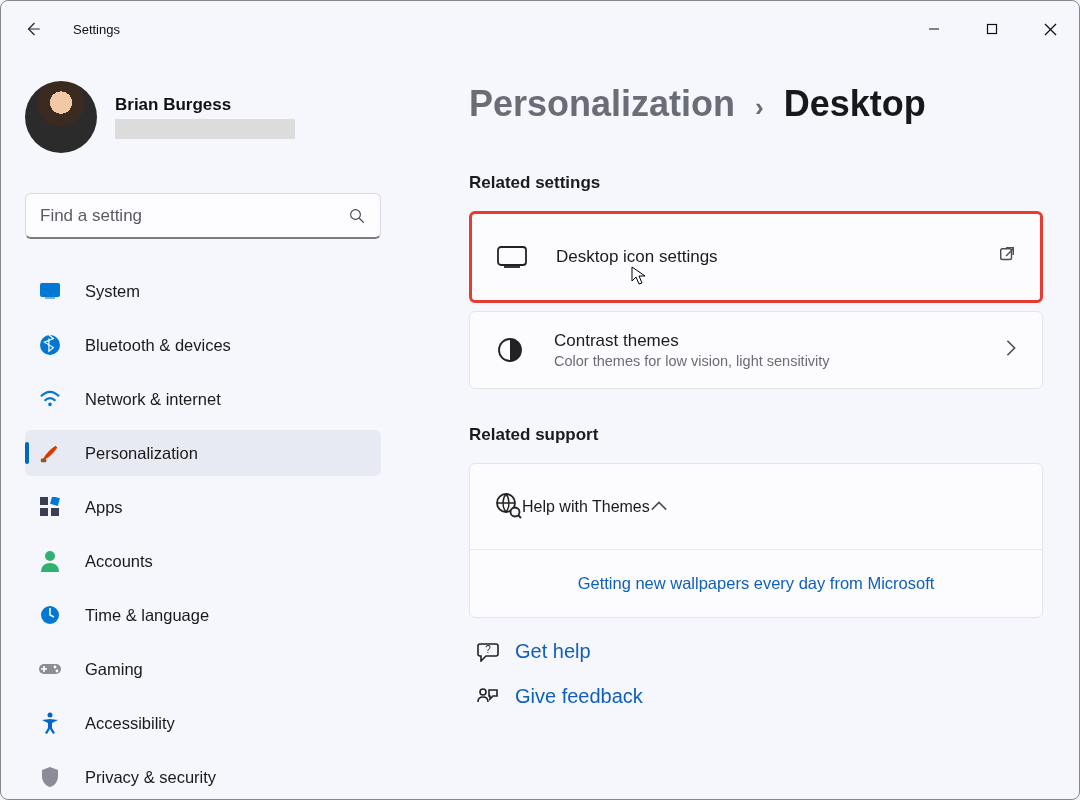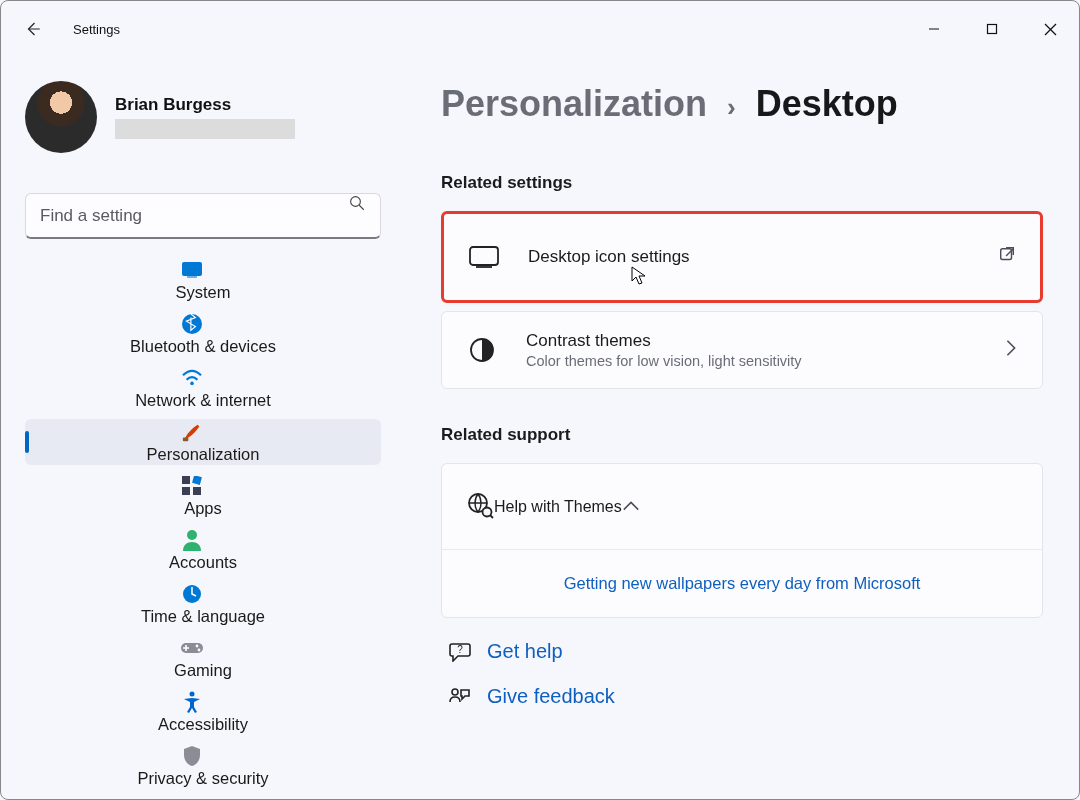--- a/index.html
+++ b/index.html
@@ -33,20 +33,21 @@
     display: flex;
   }
   .winctrls .btn {
     width: 58px; height: 40px;
     display: flex; align-items: center; justify-content: center;
   }
   
   .app {
     display: flex;
     height: calc(800px - 48px);
+    gap: 28px;
   }
   .sidebar {
     width: 400px;
     padding: 16px 20px 0 24px;
     flex-shrink: 0;
   }
   .main {
     flex: 1;
     padding: 20px 36px 0 40px;
     overflow: hidden;
@@ -70,27 +71,28 @@
     color: #111;
   }
   .user .email {
     width: 180px; height: 20px;
     background: #dcdcdc;
     margin-top: 4px;
   }
   
   .search {
     display: flex;
+    align-items: center;
     height: 46px;
     background: #fdfdff;
     border: 1px solid #d8d8de;
     border-bottom: 2px solid #7a7a82;
     border-radius: 6px;
     padding: 0 14px;
-    margin-bottom: 18px;
+    margin-bottom: 29px;
   }
   .search input {
     border: none; outline: none;
     background: transparent;
     font-size: 17px;
     flex: 1;
     color: #5a5a60;
   }
   .search input::placeholder { color: #5a5a62; }
   
@@ -98,21 +100,20 @@
   .nav li {
     display: flex;
     align-items: center;
     height: 46px;
     padding: 0 12px;
     border-radius: 6px;
     margin-bottom: 8px;
     font-size: 16.5px;
     color: #1a1a1a;
     position: relative;
-    flex-direction: column;
   }
   .nav li.active {
     background: #e7eaf2;
   }
   .nav li.active::before {
     content: "";
     position: absolute;
     left: 0; top: 12px; bottom: 12px;
     width: 3.5px;
     background: #0067c0;

